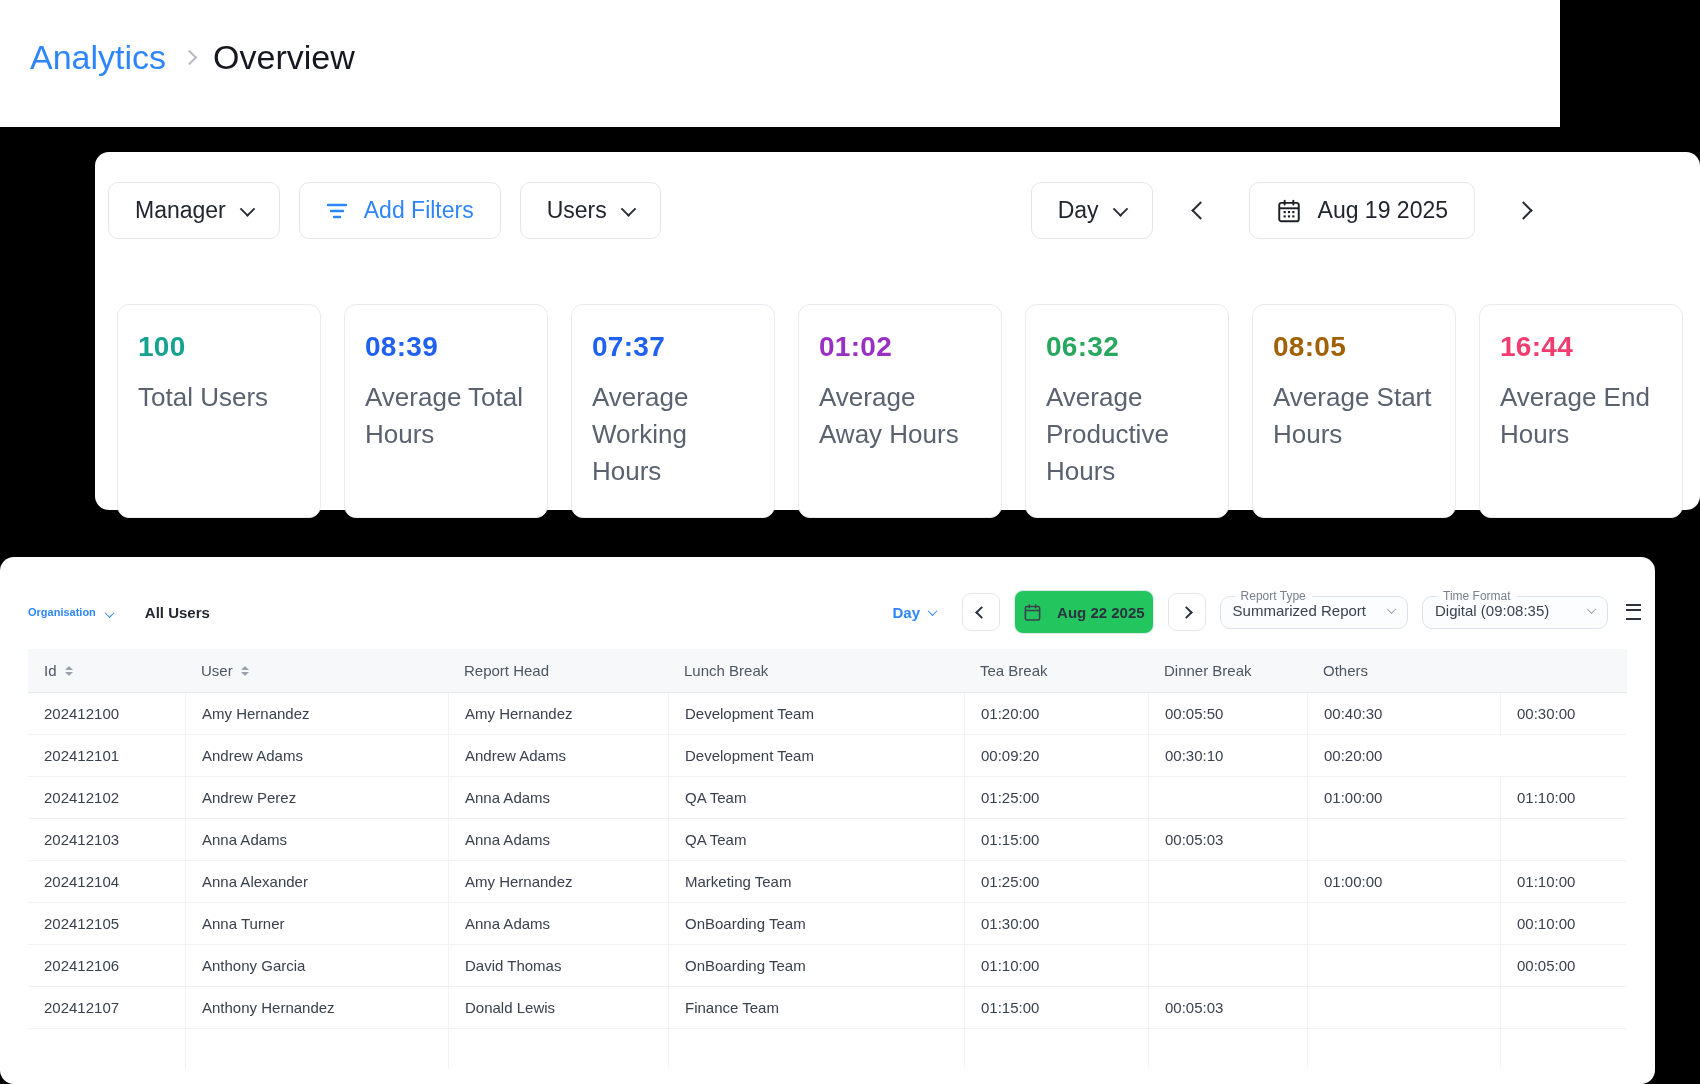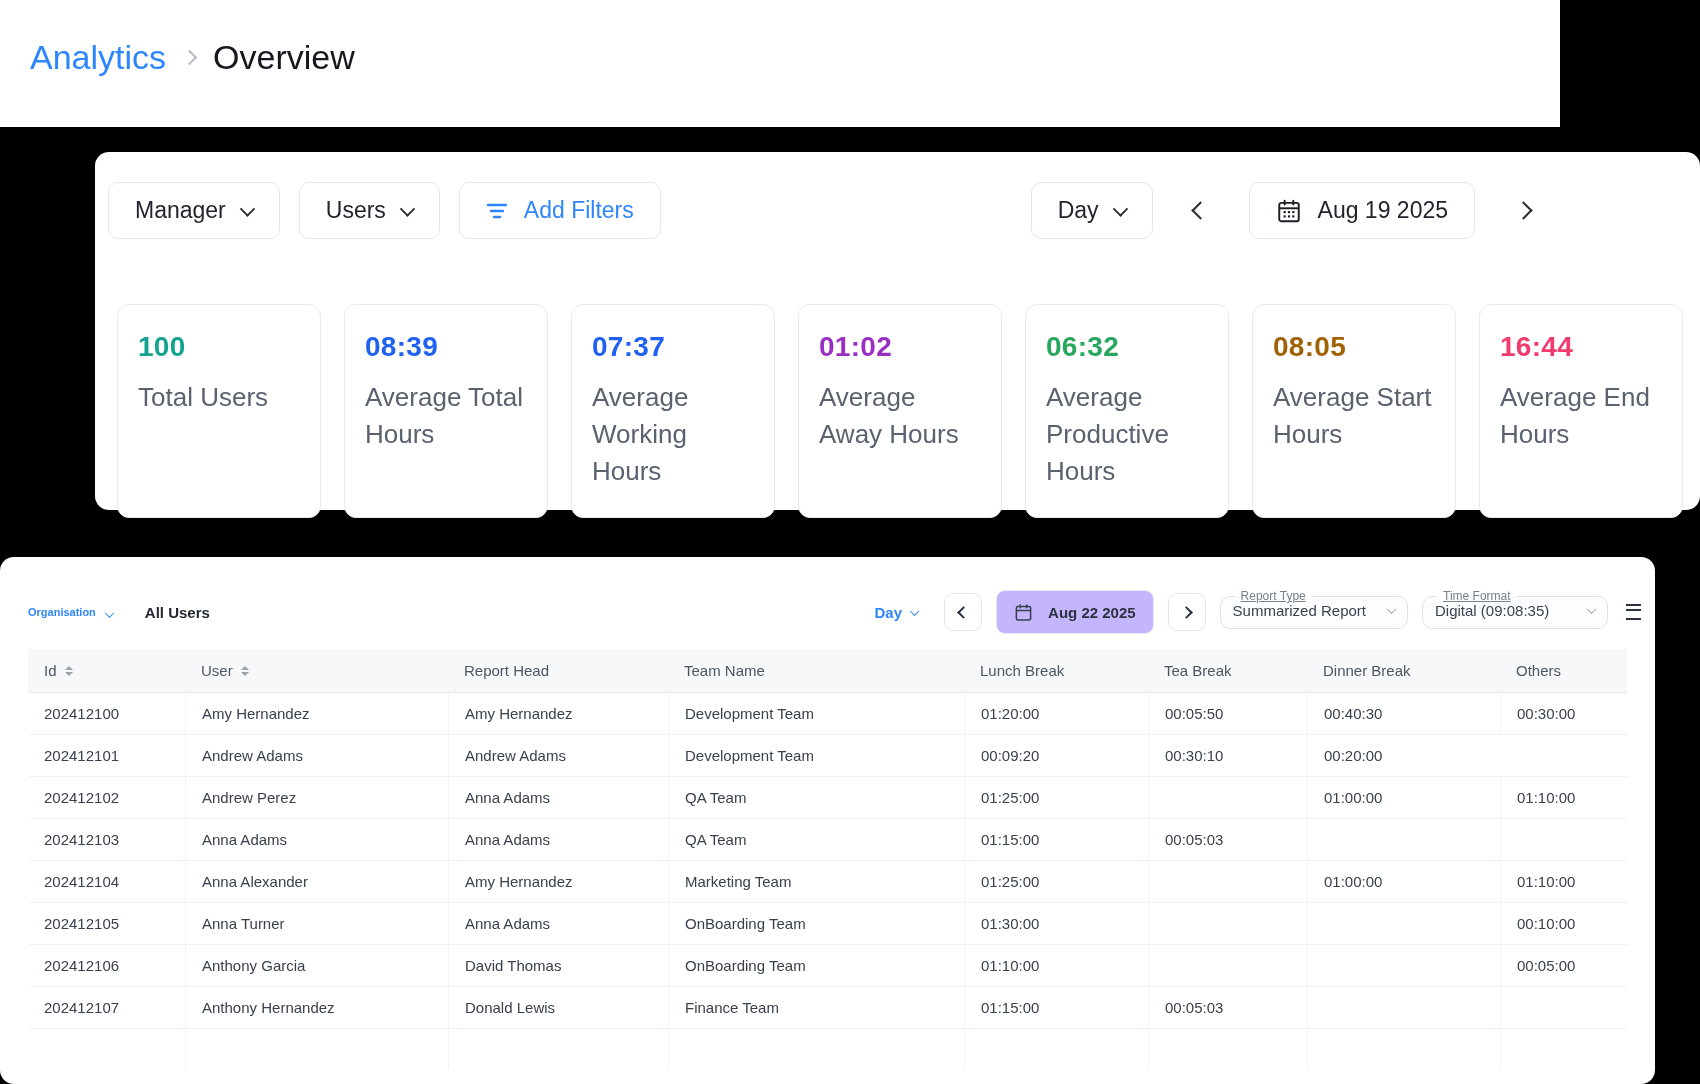--- a/index.html
+++ b/index.html
@@ -36,24 +36,24 @@
   #panel-report{left:0;top:557px;width:1655px;height:527px;border-radius:14px;overflow:hidden;}
   .rt-toolbar{display:flex;align-items:center;padding:0 14px 0 28px;margin-top:26px;height:58px;}
   .org-group{display:flex;align-items:flex-end;gap:10px;font-size:11px;font-weight:700;color:#2e86ff;}
   .chev.sm{width:6px;height:6px;border-width:1.8px;border-color:#2e86ff;}
   .scope{margin-left:32px;font-size:15px;font-weight:700;color:#232830;}
   .rt-right{display:flex;align-items:center;margin-left:auto;gap:14px;}
   .day-group{display:flex;align-items:center;gap:9px;font-size:15px;font-weight:700;color:#2e86ff;margin-right:12px;}
   .nav-btn{width:38px;height:38px;border:1px solid #e3e7ec;border-radius:9px;background:#fff;
     display:inline-flex;align-items:center;justify-content:center;padding:0;}
   .chev.xs{width:7px;height:7px;border-width:2px;border-color:#2b3240;}
-  .date-btn{display:inline-flex;align-items:center;gap:15px;height:44px;padding:0 17px;border:1px solid #e3e7ec;
-    border-radius:9px;background:#c4b5fd;font-size:15px;font-weight:600;color:#2b3240;}
+  .date-btn{display:inline-flex;align-items:center;gap:15px;height:44px;padding:0 8px;border:1px solid #e3e7ec;
+    border-radius:9px;background:#22c55e;font-size:15px;font-weight:600;color:#2b3240;}
   fieldset.ctl{border:1px solid #dde2e8;border-radius:10px;margin:0;padding:0 12px 9px 12px;background:#fcfdfe;position:relative;top:-3px;min-width:160px;}
-  fieldset.ctl legend{font-size:12px;color:#78818e;padding:0 6px;margin-left:2px;text-decoration:underline;}
+  fieldset.ctl legend{font-size:12px;color:#78818e;padding:0 6px;margin-left:2px;}
   fieldset.ctl .val{display:flex;align-items:center;justify-content:space-between;gap:22px;font-size:15px;font-weight:500;color:#3a4250;margin-top:-1px;}
   .chev.gray{border-color:#9aa3af;}
   .menu-icon{display:inline-block;width:15px;height:12px;border-top:2px solid #2b3240;border-bottom:2px solid #2b3240;position:relative;margin-left:4px;}
   .menu-icon::after{content:"";position:absolute;left:0;right:0;top:3px;height:2px;background:#2b3240;}
   
   .table{margin:8px 28px 0;--cols:157px 263px 220px 296px 184px 159px 193px 1fr;}
   .thead{display:grid;grid-template-columns:var(--cols);background:#f6f8fa;height:43px;align-items:center;
     border-bottom:1px solid #e5e9ee;color:#4d5665;font-size:15px;}
   .th{padding-left:16px;display:flex;align-items:center;gap:8px;height:100%;}
   .tr{display:grid;grid-template-columns:var(--cols);height:41px;border-bottom:1px solid #eef1f5;font-size:15px;color:#39414e;}
@@ -77,31 +77,31 @@
   </div>
 </div>
 
 <div class="panel" id="panel-overview">
   <div class="ov-toolbar">
     <div class="ov-left">
       <button class="btn-lg">
         <span>Manager</span>
         <span class="chev down"></span>
       </button>
-      <button class="btn-lg">
-        <span>Users</span>
-        <span class="chev down"></span>
-      </button>
       <button class="btn-lg blue">
         <svg width="22" height="18" viewBox="0 0 22 18">
           <line x1="2" y1="3" x2="20" y2="3" stroke="#2e86ff" stroke-width="2.4" stroke-linecap="round"></line>
           <line x1="5" y1="9" x2="17" y2="9" stroke="#2e86ff" stroke-width="2.4" stroke-linecap="round"></line>
           <line x1="8" y1="15" x2="14" y2="15" stroke="#2e86ff" stroke-width="2.4" stroke-linecap="round"></line>
         </svg>
         <span>Add Filters</span>
+      </button>
+      <button class="btn-lg">
+        <span>Users</span>
+        <span class="chev down"></span>
       </button>
     </div>
     <div class="ov-right">
       <button class="btn-lg">
         <span>Day</span>
         <span class="chev down"></span>
       </button>
       <button class="nav-plain">
         <span class="chev left"></span>
       </button>
@@ -218,23 +218,20 @@
           <span>User</span>
           <span class="sort-icon">
             <i class="up"></i>
             <i class="dn"></i>
           </span>
         </div>
         <div class="th">
           <span>Report Head</span>
         </div>
         <div class="th">
-          <span>Team Name</span>
-        </div>
-        <div class="th">
           <span>Lunch Break</span>
         </div>
         <div class="th">
           <span>Tea Break</span>
         </div>
         <div class="th">
           <span>Dinner Break</span>
         </div>
         <div class="th">
           <span>Others</span>

